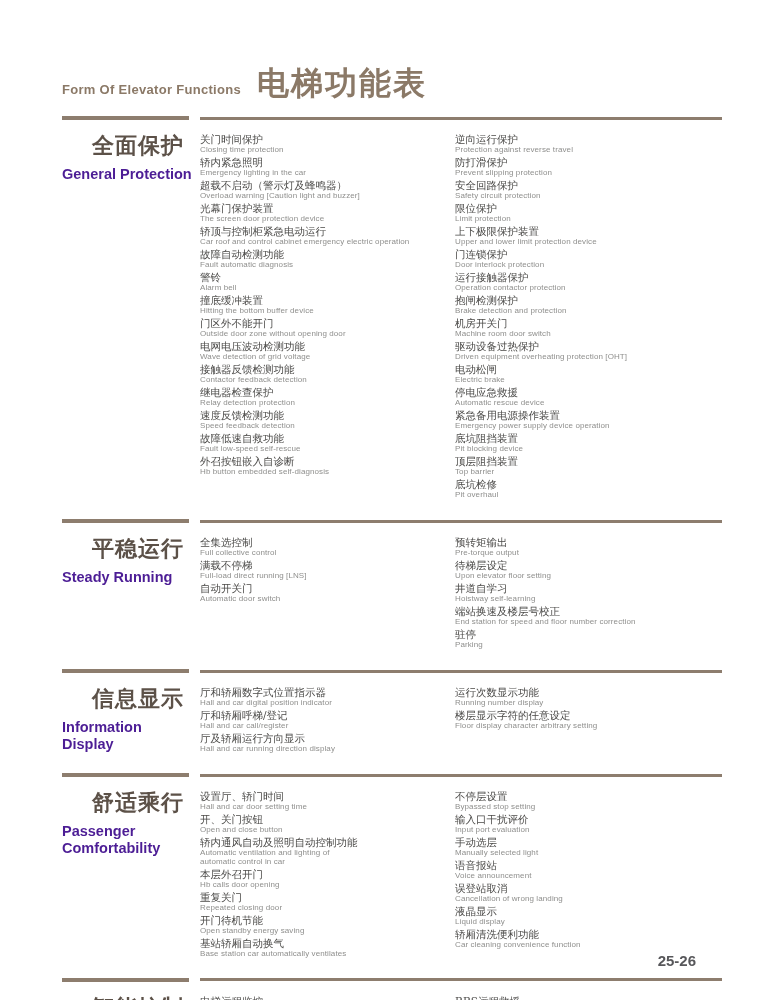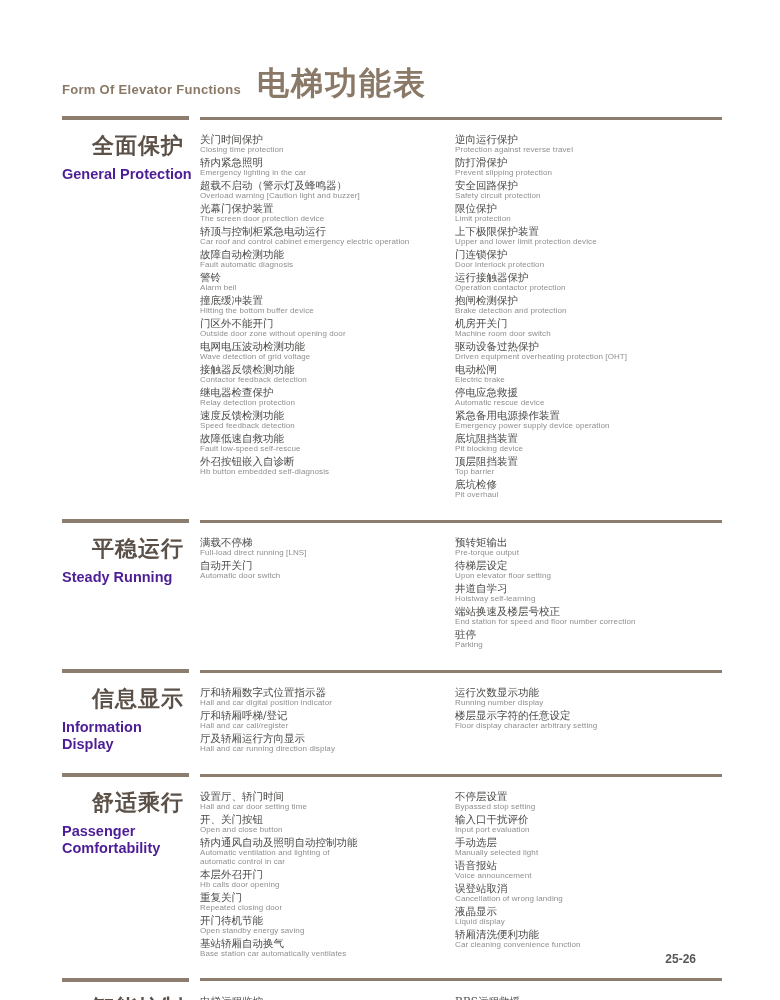--- a/index.html
+++ b/index.html
@@ -34,21 +34,21 @@
   .item { margin-bottom:1.5px; }
   .item-zh { font-size:10.5px; line-height:12px; color:#4b4a48;
              font-family:"DejaVu Serif","Liberation Serif",serif; }
   .item-en { font-size:8px; line-height:8.5px; color:#8f8f8d; margin-top:1px;
              white-space:pre-line; letter-spacing:.1px; }
 
   .section:last-child .rule { display:none; }
 
   
   .page-number { position:absolute; right:26px; top:952px;
-                 font-size:12px; font-weight:bold; color:#57575a;text-align:center; }
+                 font-size:15px; font-weight:bold; color:#57575a;text-align:center; }
 </style>
 </head>
 <body>
 
 <div class="page">
 
   <header class="header">
     <div class="title-row">
       <span class="title-en">Form Of Elevator Functions</span>
       <span class="title-zh">电梯功能表</span>
@@ -231,20 +231,24 @@
   </section>
 
   <section class="section">
     <div class="section-grid">
       <div class="section-label">
         <div class="sec-zh">平稳运行</div>
         <div class="sec-en">Steady Running</div>
       </div>
       <div class="col col1">
 
+  <div class="item">
+    <div class="item-zh">全集选控制</div>
+    <div class="item-en">Full collective control</div>
+  </div>
 
   <div class="item">
     <div class="item-zh">满载不停梯</div>
     <div class="item-en">Full-load direct running [LNS]</div>
   </div>
 
   <div class="item">
     <div class="item-zh">自动开关门</div>
     <div class="item-en">Automatic door switch</div>
   </div>

